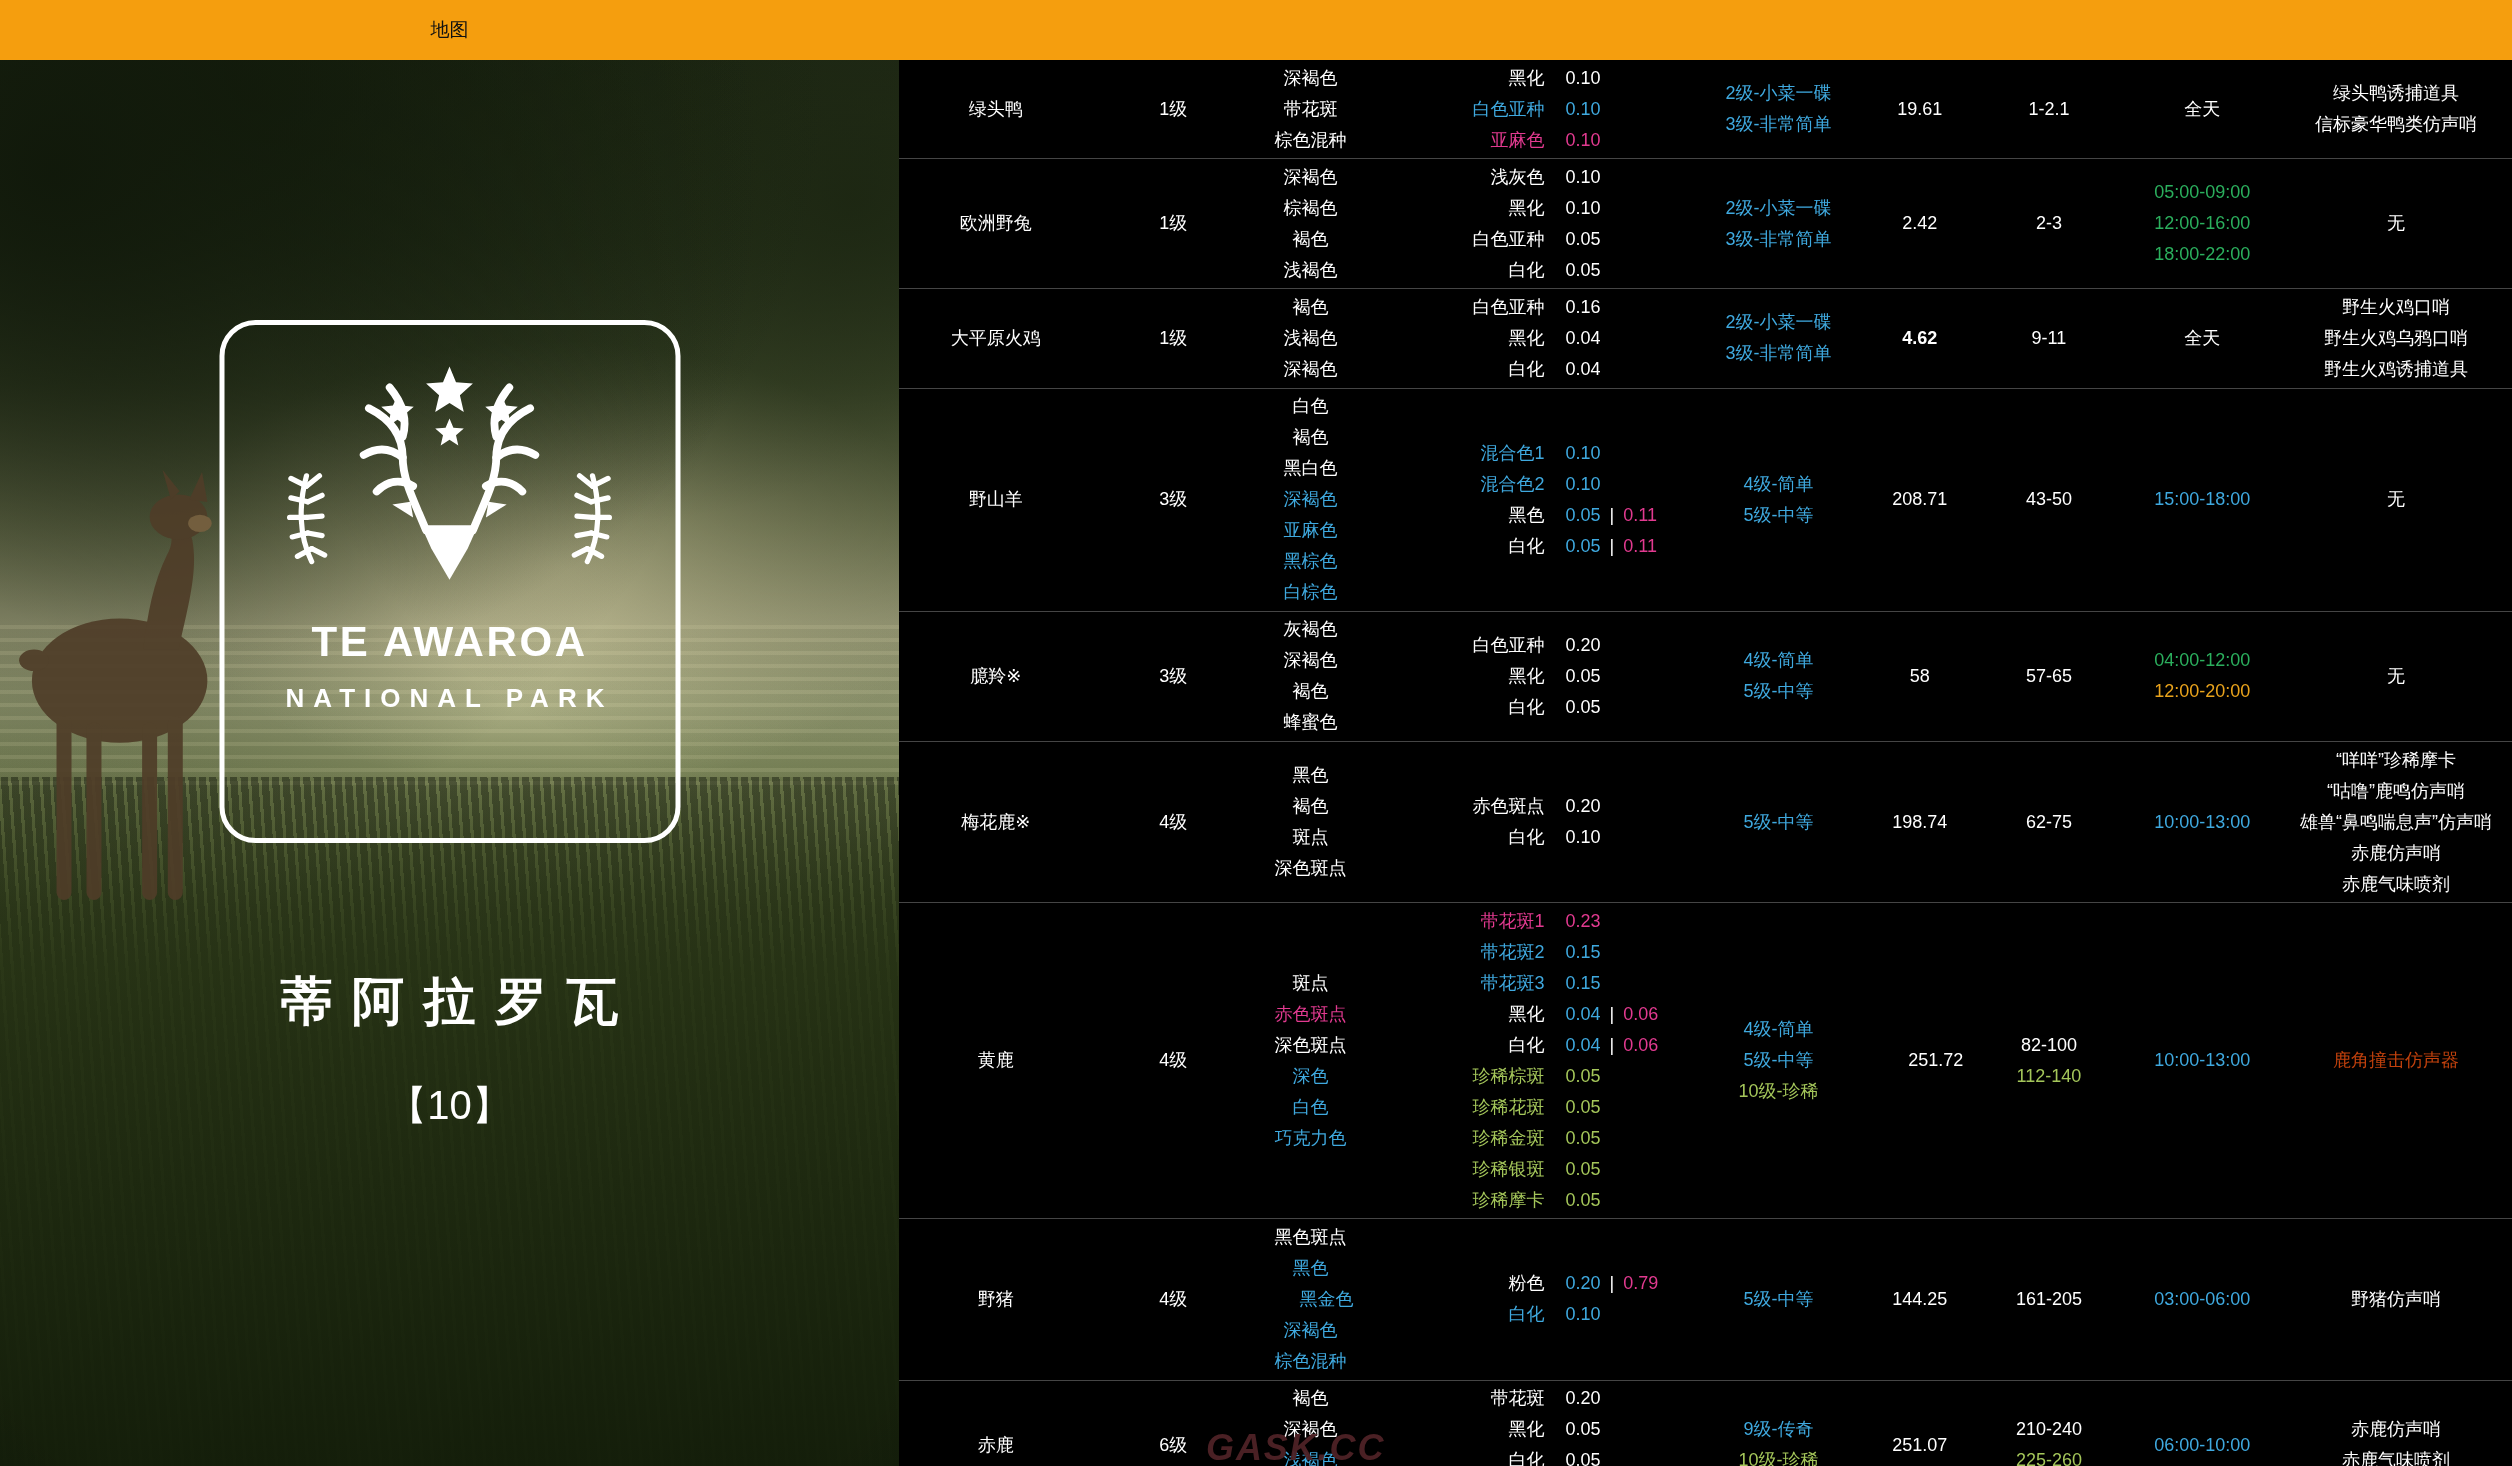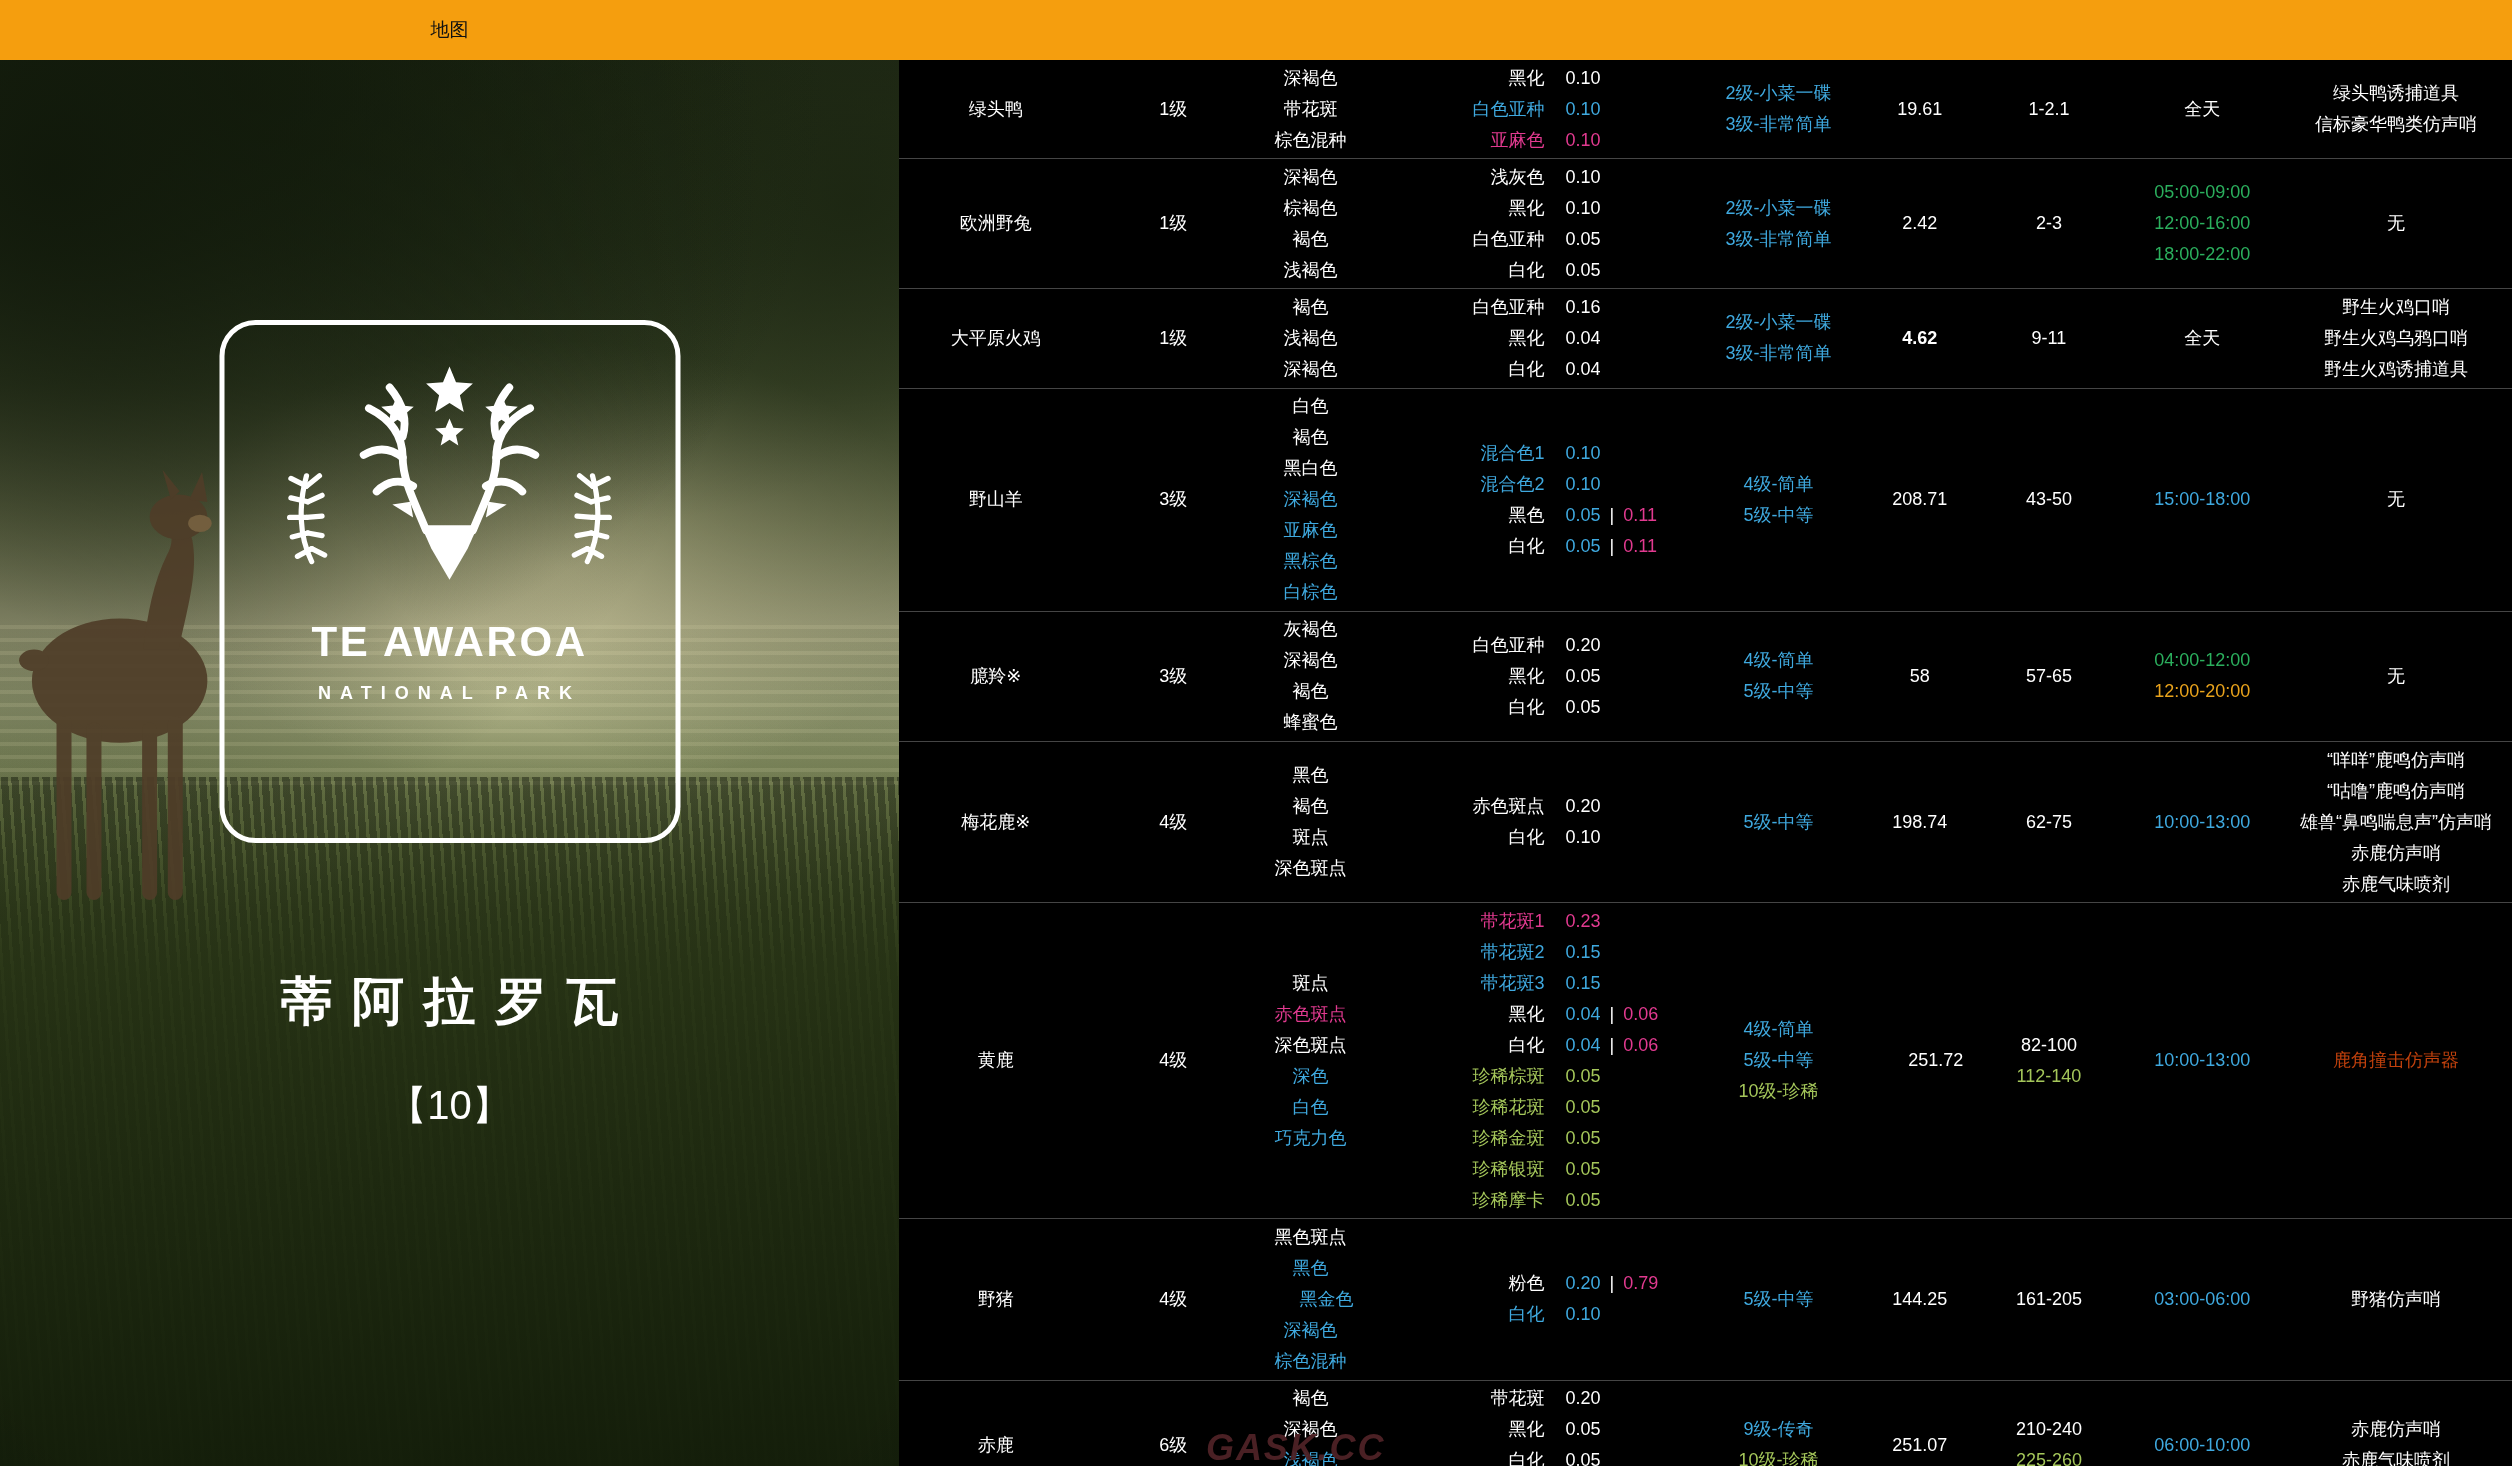--- a/index.html
+++ b/index.html
@@ -29,21 +29,21 @@
       repeating-linear-gradient(86deg, rgba(10,16,4,0.45) 0 3.9px, rgba(70,84,38,0.22) 3.9px 7.1px, rgba(10,16,4,0.45) 7.1px 10.4px);}
   .deer{position:absolute;left:18px;top:390px;width:214px;height:472px;opacity:.92;z-index:1;}
   .vignette{position:absolute;inset:0;background:
       radial-gradient(ellipse 130% 120% at 50% 45%, rgba(0,0,0,0) 55%, rgba(0,0,0,0.45) 100%);}
 
   
   .logo{position:absolute;left:50%;transform:translateX(-50%);top:260px;width:451px;height:513px;
         border:5.8px solid #fff;border-radius:36px;z-index:3;display:flex;flex-direction:column;align-items:center;}
   .logo-art{width:364px;height:260px;margin-top:26px;}
   .logo-line1{font-size:42px;font-weight:bold;letter-spacing:2.6px;color:#fff;margin-top:6.5px;}
-  .logo-line2{font-size:18px;font-weight:bold;letter-spacing:9px;color:#fff;margin-top:17px;}
+  .logo-line2{font-size:26px;font-weight:bold;letter-spacing:9px;color:#fff;margin-top:17px;}
   .map-title{position:absolute;left:0;top:907px;width:100%;text-align:center;z-index:3;
              font-size:52px;font-weight:bold;letter-spacing:19.5px;text-indent:19.5px;color:#fff;}
   .map-number{position:absolute;left:0;top:1018px;width:100%;text-align:center;z-index:3;
               font-size:40px;color:#fff;}
 
   
   .table{position:absolute;top:60px;left:899px;width:1614px;z-index:2;}
   .trow{display:grid;grid-template-columns:12% 10% 7% 20% 11% 6.5% 9.5% 9.5% 14.5%;
         align-items:center;padding:2.6px 0;border-bottom:1.3px solid #454545;}
   .cell{display:flex;flex-direction:column;align-items:center;justify-content:center;
@@ -438,21 +438,21 @@
         <div class="cell">
           <span style="color: rgb(255, 255, 255);">198.74</span>
         </div>
         <div class="cell">
           <span style="color: rgb(255, 255, 255);">62-75</span>
         </div>
         <div class="cell">
           <span style="color: rgb(63, 169, 223);">10:00-13:00</span>
         </div>
         <div class="cell">
-          <span style="color: rgb(255, 255, 255);">“咩咩”鹿鸣仿声哨</span>
+          <span style="color: rgb(255, 255, 255);">“咩咩”珍稀摩卡</span>
           <span style="color: rgb(255, 255, 255);">“咕噜”鹿鸣仿声哨</span>
           <span style="color: rgb(255, 255, 255);">雄兽“鼻鸣喘息声”仿声哨</span>
           <span style="color: rgb(255, 255, 255);">赤鹿仿声哨</span>
           <span style="color: rgb(255, 255, 255);">赤鹿气味喷剂</span>
         </div>
       </div>
       <div class="trow">
         <div class="cell">
           <span style="color: rgb(255, 255, 255);">黄鹿</span>
         </div>

